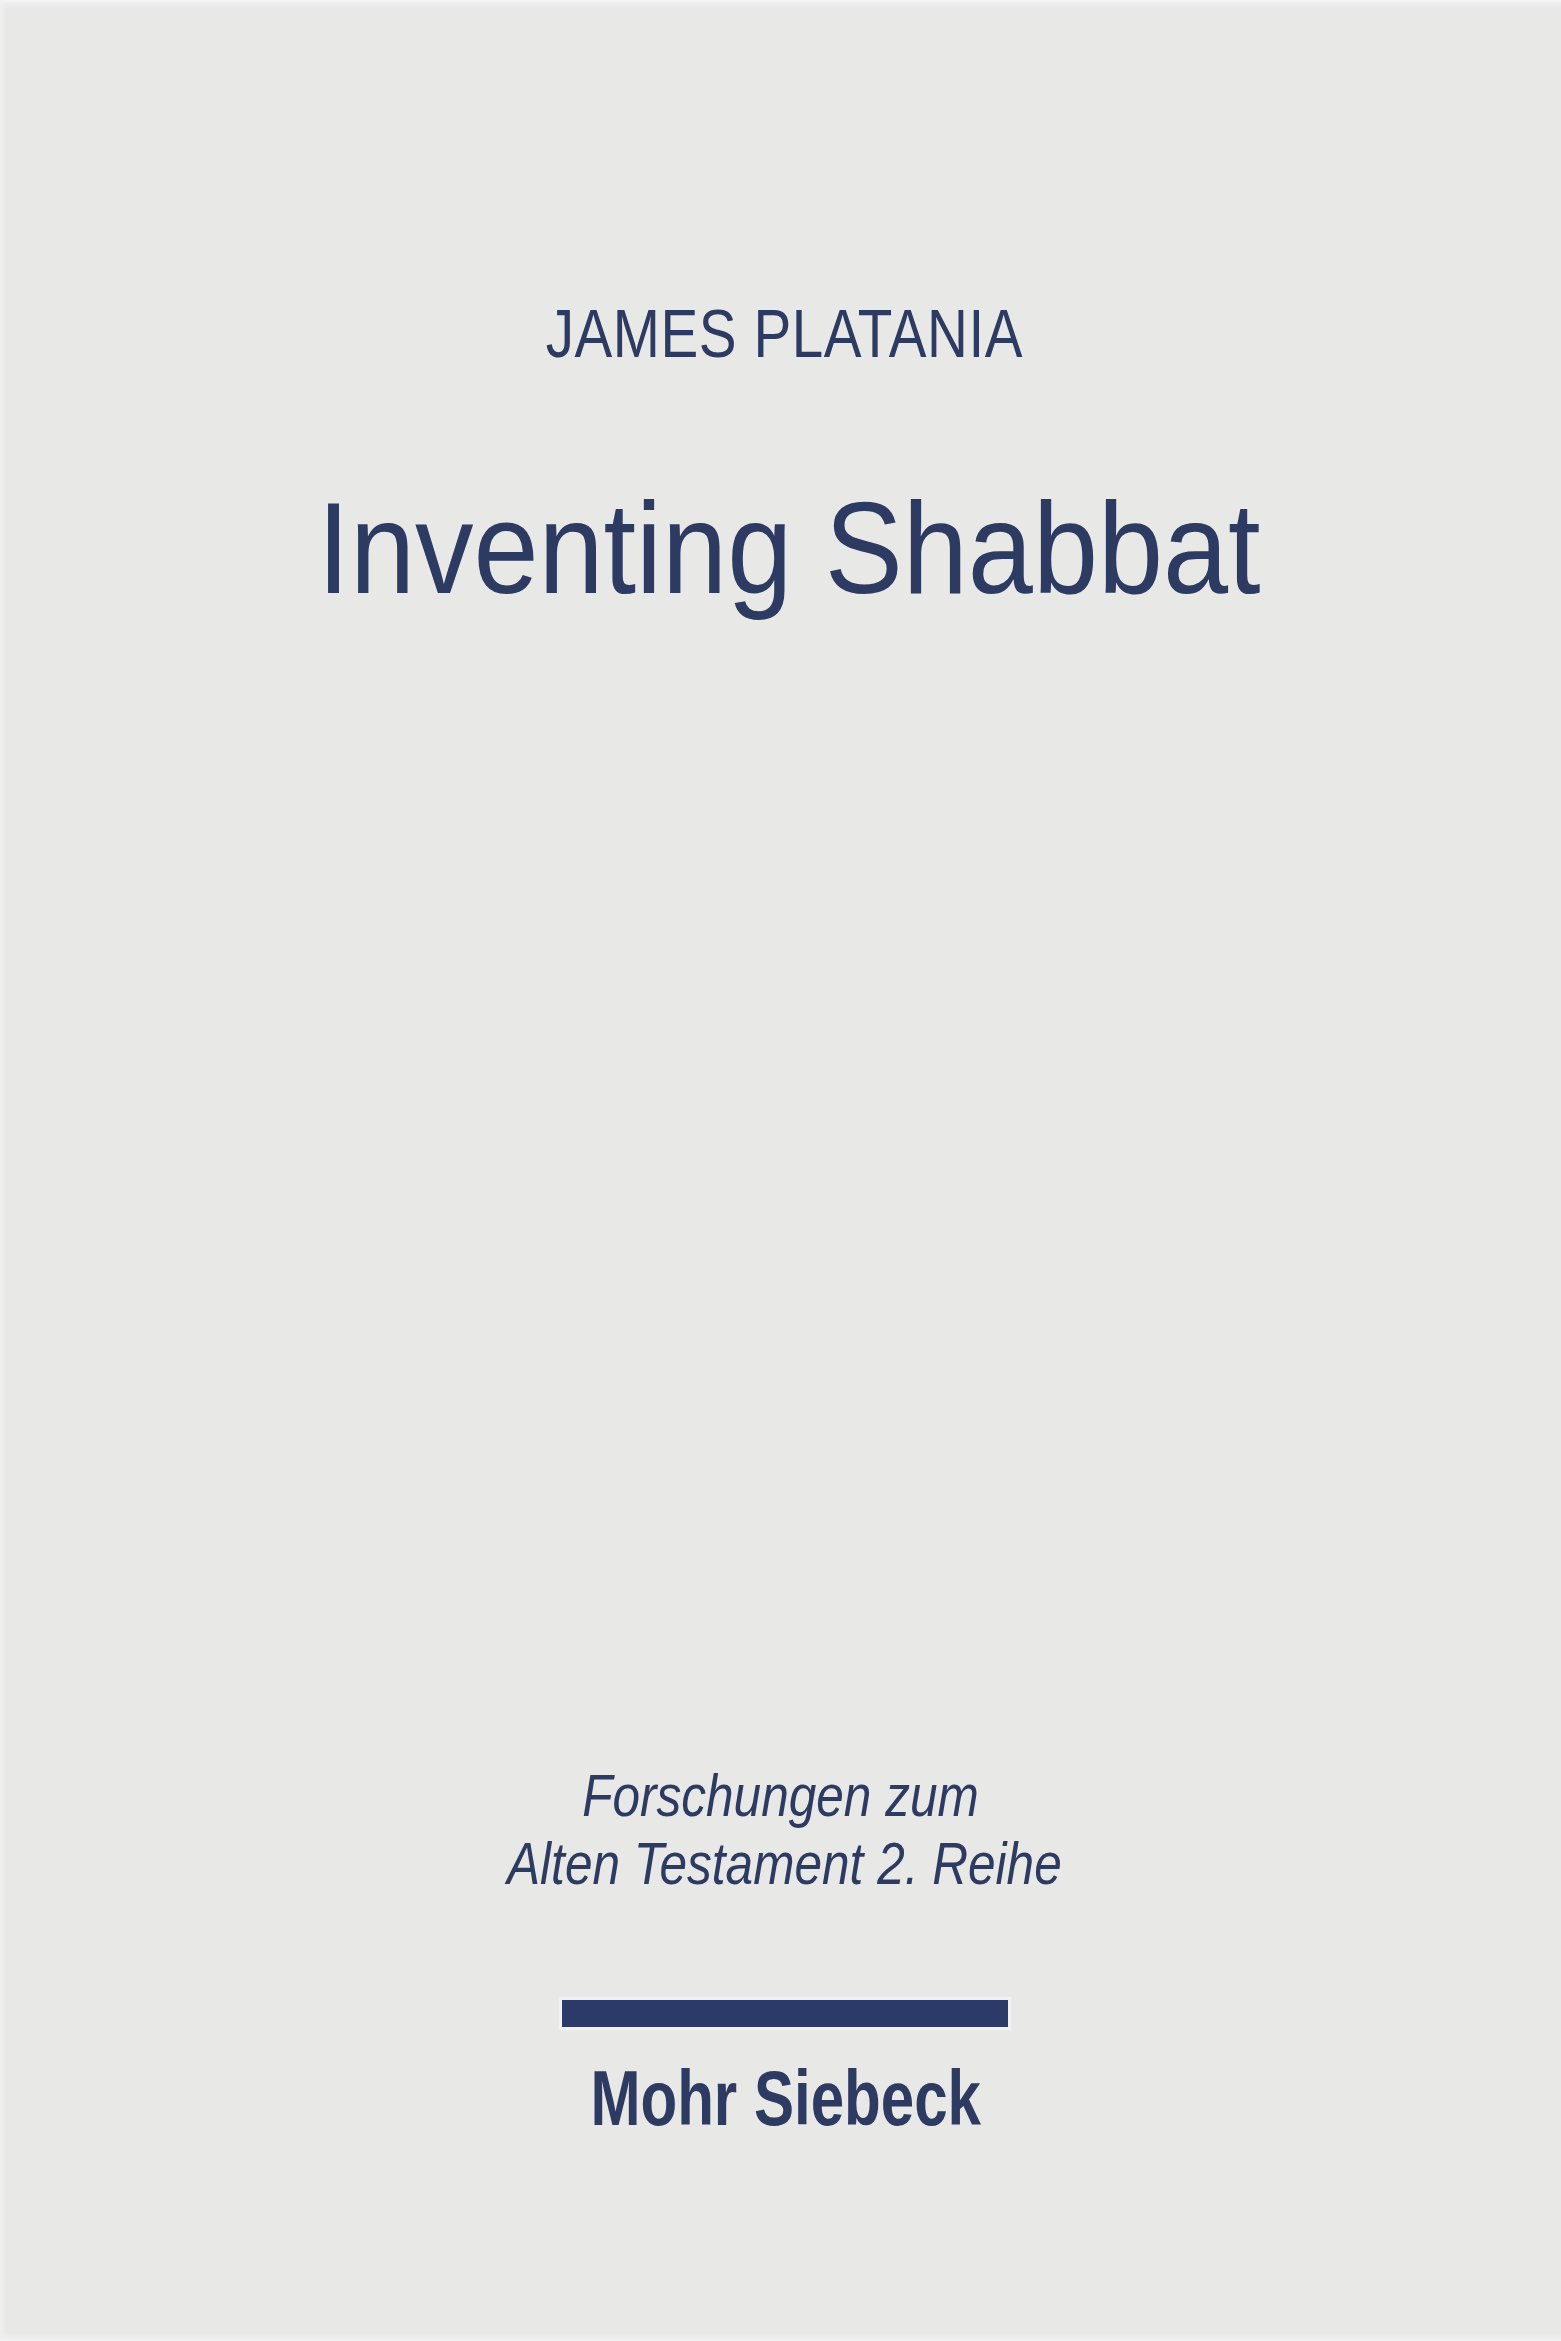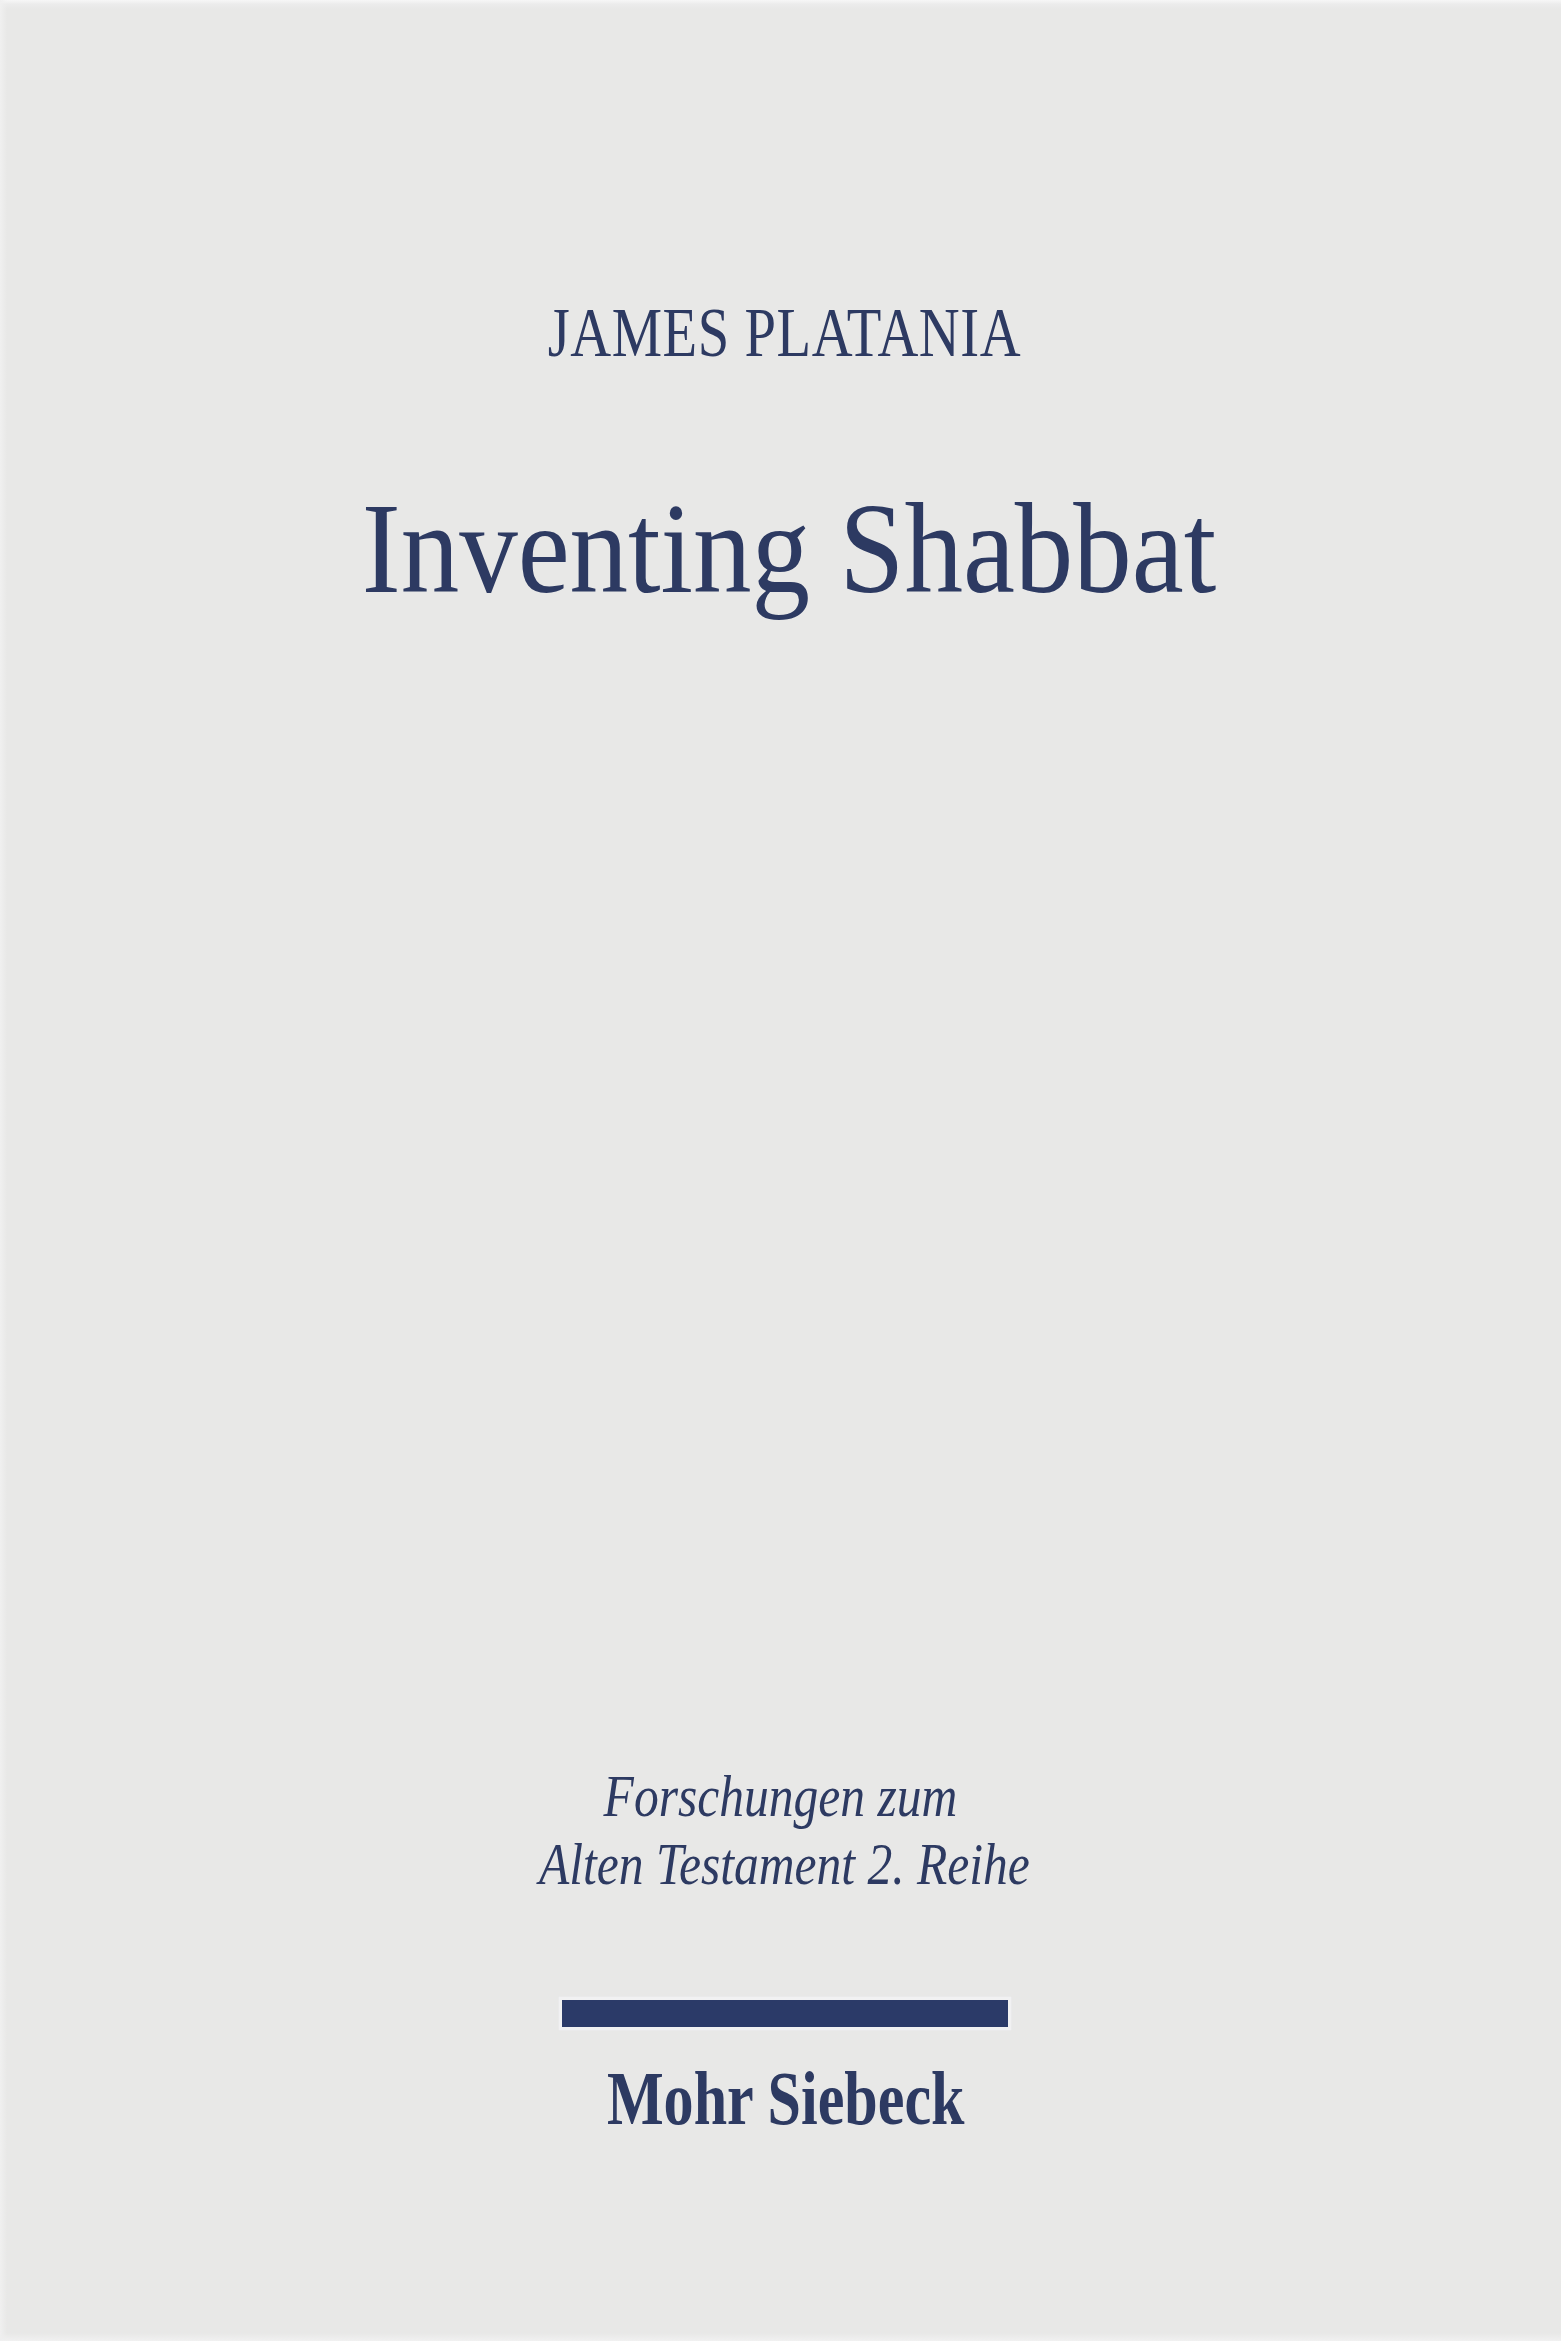--- a/index.html
+++ b/index.html
@@ -11,21 +11,21 @@
     --bg: #e8e8e7;
     --text: #2d3a62;
     --bar: #2b3a68;
   }
   .cover {
     position: relative;
     width: 1561px;
     height: 2342px;
     background: var(--bg);
     overflow: hidden;
-    font-family: Liberation Serif, serif;
+    font-family: Liberation Sans, sans-serif;
     color: var(--text);
   }
   
   .cover::before {
     content: "";
     position: absolute;
     top: 0; left: 0; right: 0;
     height: 9px;
     background: linear-gradient(#f7f7f7, #ececec 45%, rgba(232,232,231,0));
     pointer-events: none;

